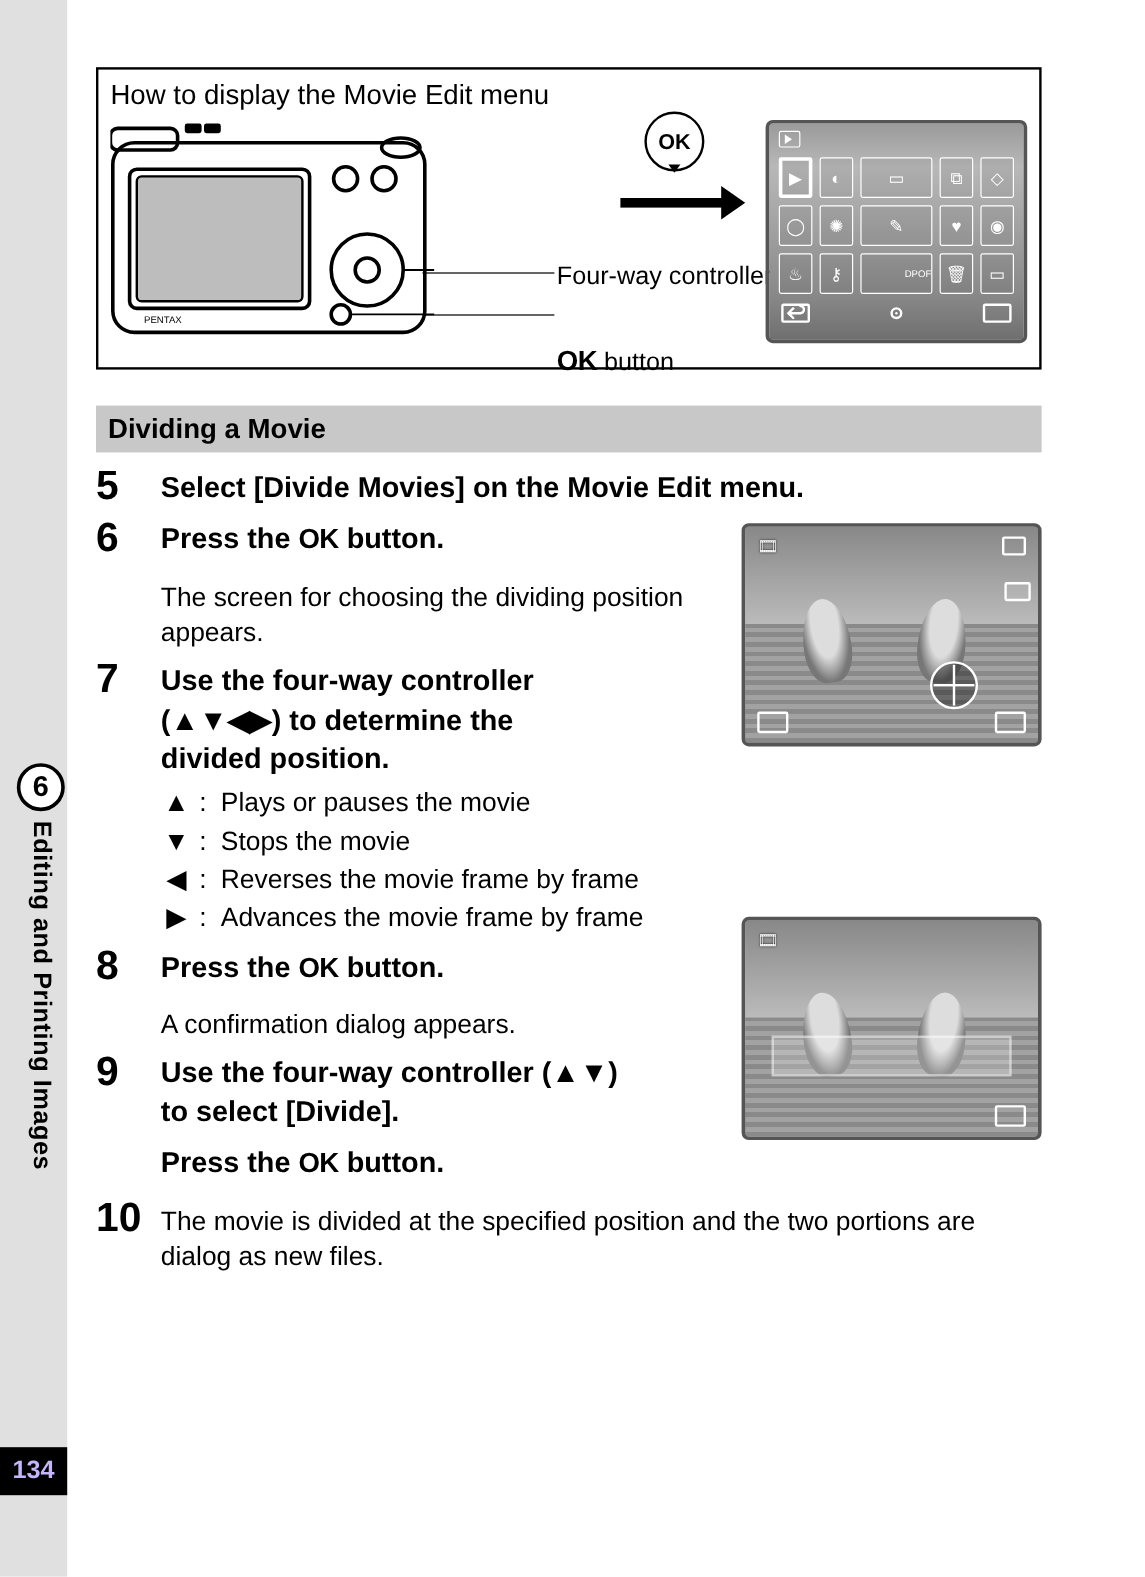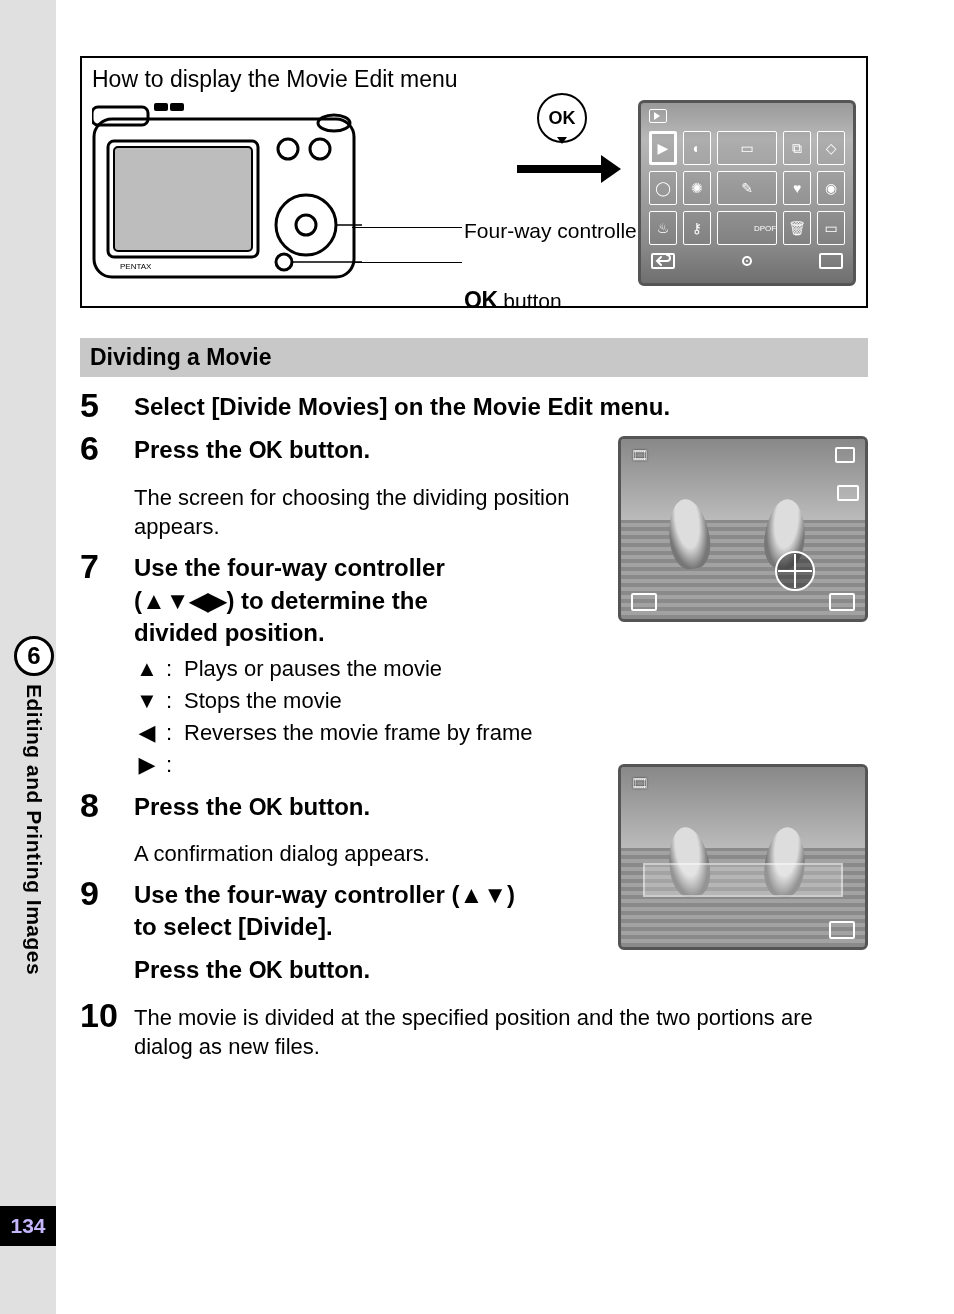--- a/index.html
+++ b/index.html
@@ -398,20 +398,21 @@
                   <span>Stops the movie</span>
                 </div>
               <div class="ctrl-row">
                   <span class="ctrl-sym">◀</span>
                   <span class="colon">:</span>
                   <span>Reverses the movie frame by frame</span>
                 </div>
               <div class="ctrl-row">
                   <span class="ctrl-sym">▶</span>
                   <span class="colon">:</span>
+                  <span>Advances the movie frame by frame</span>
                 </div>
             </div>
           </div>
         </div>
 
         <div class="step">
           <div class="num">8</div>
           <div class="step-body">
             <div class="step-head">
               <span>Press the </span><span class="ok-glyph">OK</span><span> button.</span>

